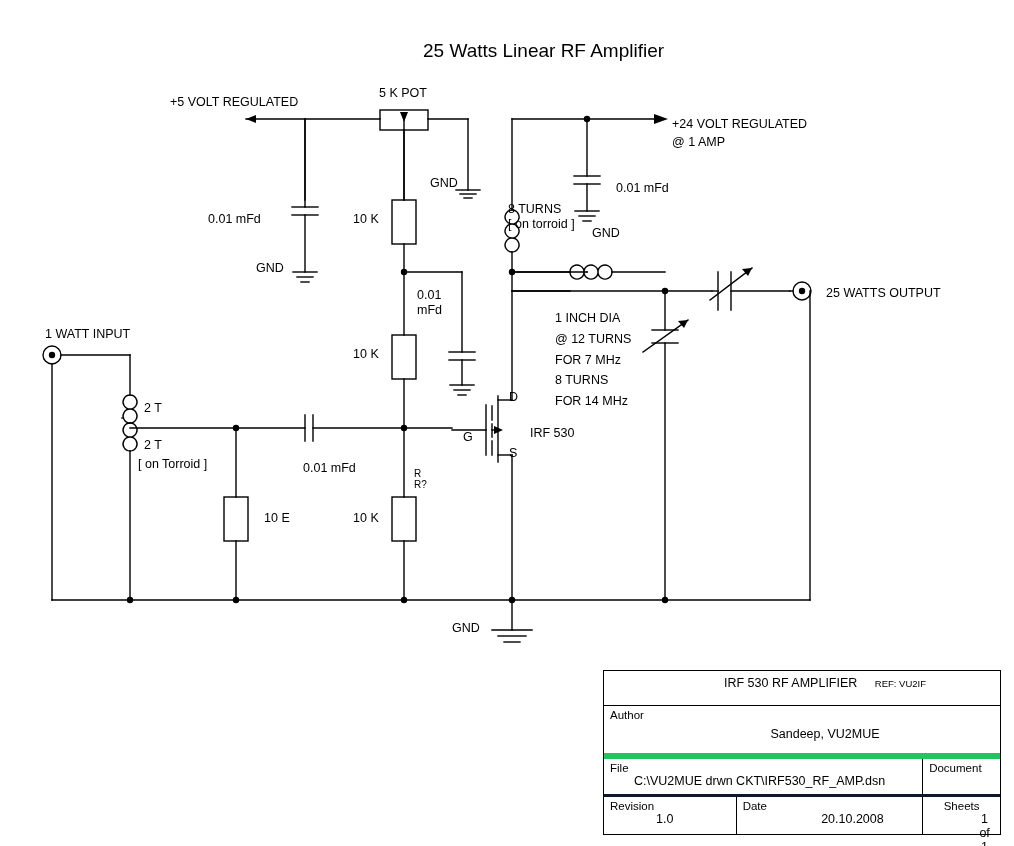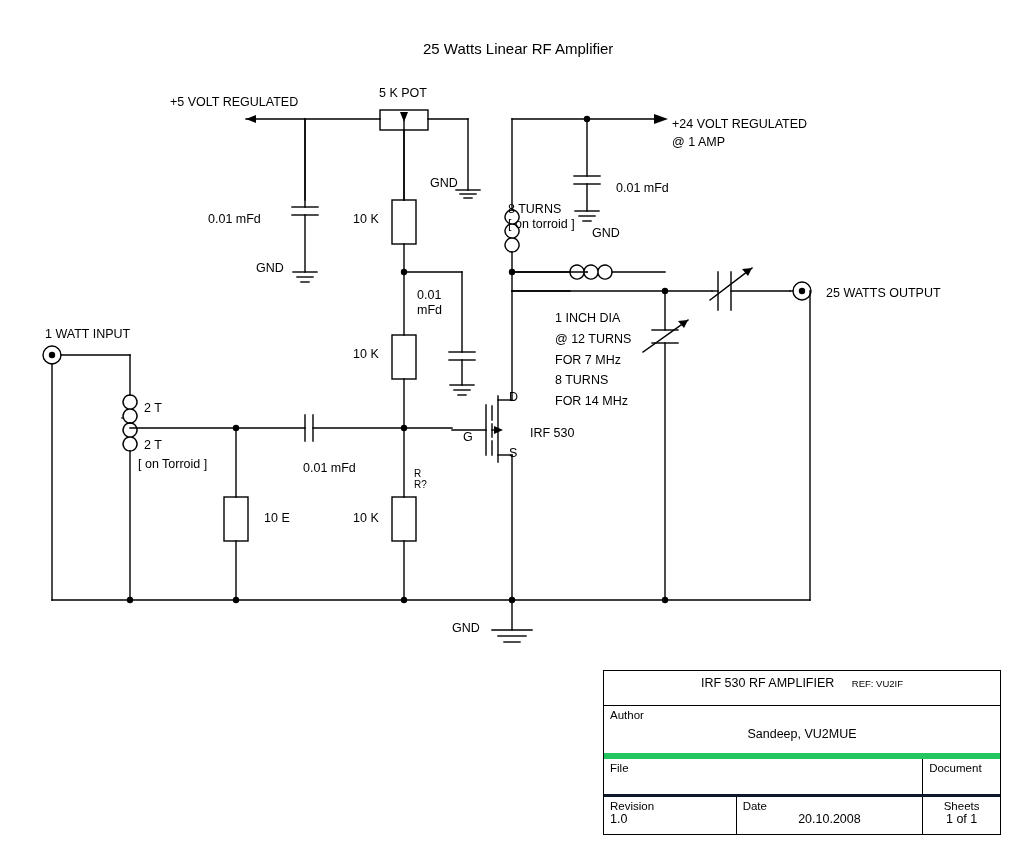--- a/index.html
+++ b/index.html
@@ -27,21 +27,21 @@
   }
   .lbl {
     position: absolute;
     font-size: 12.5px;
     line-height: 15px;
     white-space: pre;
     color: #000;
   }
   .title-main {
     position: absolute;
-    font-size: 15px;
+    font-size: 19px;
     left: 423px;
     top: 40px;
     white-space: pre;
   }
   
   #titleblock {
     position: absolute;
     left: 603px;
     top: 670px;
     width: 398px;
@@ -64,20 +64,21 @@
     box-sizing: border-box;
     padding: 3px 6px;
   }
   .cell .hdr {
     font-size: 11.5px;
     display: block;
   }
   .cell .val {
     font-size: 12.5px;
     display: block;
+    margin-left: 46px;
   }
   .vsep { border-right: 1px solid #000; }
   .c-title { width: 100%; }
   .c-title .val { text-align: center; margin-top: 2px; }
   .c-author { width: 100%; }
   .c-author .val { text-align: center; margin-top: 6px; }
   .c-file { width: 320px; }
   .c-doc { width: 77px; }
   .c-rev { width: 133px; }
   .c-date { width: 187px; }
@@ -306,20 +307,21 @@
     </div>
     <div class="row r2">
       <div class="cell c-author">
         <span class="hdr">Author</span>
         <span class="val">Sandeep, VU2MUE</span>
       </div>
     </div>
     <div class="row r3">
       <div class="cell c-file vsep">
         <span class="hdr">File</span>
+        <span class="val" style="margin-left:24px;">C:\VU2MUE drwn CKT\IRF530_RF_AMP.dsn</span>
       </div>
       <div class="cell c-doc">
         <span class="hdr">Document</span>
         <span class="val"></span>
       </div>
     </div>
     <div class="row r4">
       <div class="cell c-rev vsep">
         <span class="hdr">Revision</span>
         <span class="val">1.0</span>

